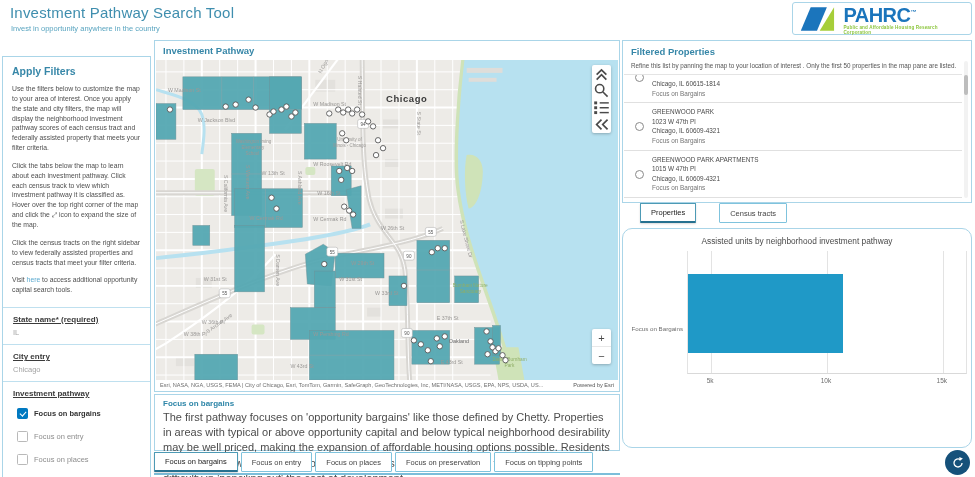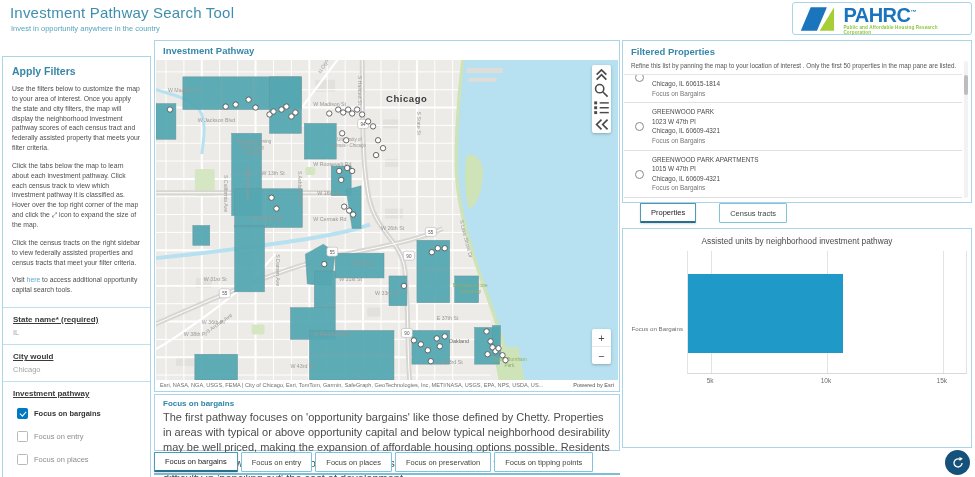--- a/index.html
+++ b/index.html
@@ -76,21 +76,21 @@
   .pp-list{position:absolute;left:1px;right:9px;top:33px;bottom:1px;overflow:hidden;border-top:1px solid #e4e4e4;}
   .prop-row{position:relative;padding:4px 8px 4px 28px;border-bottom:1px solid #e0e0e0;cursor:pointer;}
   .prop-line{display:block;font-size:6.4px;line-height:1.5;color:#4a4a4a;}
   .prop-line.pathway{color:#757575;}
   .radio{position:absolute;left:11px;top:50%;margin-top:-4px;width:7px;height:7px;border:1px solid #8a8a8a;border-radius:50%;background:#fff;}
   .prop-row.cut-top .radio{top:-2px;margin-top:0;}
   .pp-scroll{position:absolute;right:3px;top:20px;bottom:4px;width:4px;background:#f2f2f2;border-radius:2px;}
   .pp-thumb{position:absolute;left:0;top:14px;width:4px;height:20px;background:#bdbdbd;border-radius:2px;cursor:pointer;}
   .right-tabs{position:absolute;left:640px;top:203px;height:20px;display:flex;gap:23px;}
   
-  .chart-panel{left:622px;top:228px;width:350px;height:220px;}
+  .chart-panel{left:622px;top:228px;width:350px;height:220px;border-radius:10px;}
   .chart-title{position:absolute;left:0;right:0;top:7px;text-align:center;font-size:8.3px;color:#4a4a4a;}
   .chart-body{position:absolute;left:0;top:0;right:0;bottom:0;}
   .plot{position:absolute;left:64px;top:22px;width:278px;height:122px;border-left:1px solid #e3e3e3;
         border-right:1px solid #e3e3e3;border-bottom:1px solid #d9d9d9;}
   .gridline{position:absolute;top:0;bottom:0;width:1px;background:#e3e3e3;}
   .chart-bar{position:absolute;left:0;top:19%;height:65%;background:#1f99c7;}
   .cat-label{position:absolute;left:4px;top:96px;width:56px;text-align:right;font-size:6.2px;color:#6e6e6e;white-space:nowrap;}
   .ticks{position:absolute;left:64px;top:148px;width:278px;height:10px;}
   .tick{position:absolute;transform:translateX(-50%);font-size:6.5px;color:#6e6e6e;}
   
@@ -123,21 +123,21 @@
       <p class="sb-p">Use the filters below to customize the map to your area of interest. Once you apply the state and city filters, the map will display the neighborhood investment pathway scores of each census tract and federally assisted property that meets your filter criteria.</p>
       <p class="sb-p">Click the tabs below the map to learn about each investment pathway. Click each census track to view which investment pathway it is classified as. Hover over the top right corner of the map and click the ⤢ icon to expand the size of the map.</p>
       <p class="sb-p">Click the census tracts on the right sidebar to view federally assisted properties and census tracts that meet your filter criteria.</p>
       <p class="sb-p"><span>Visit </span><a class="sb-link">here</a><span> to access additional opportunity capital search tools.</span></p>
     </div>
     <div class="filter-group">
       <div class="fg-label">State name* (required)</div>
       <div class="fg-value">IL</div>
     </div>
     <div class="filter-group">
-      <div class="fg-label">City would</div>
+      <div class="fg-label">City entry</div>
       <div class="fg-value">Chicago</div>
     </div>
     <div class="filter-group">
       <div class="fg-label">Investment pathway</div>
       <div class="cb-rows">
         <div class="cb-row checked">
             <span class="cb-box"></span>
             <span class="cb-label">Focus on bargains</span>
           </div>
         <div class="cb-row">

